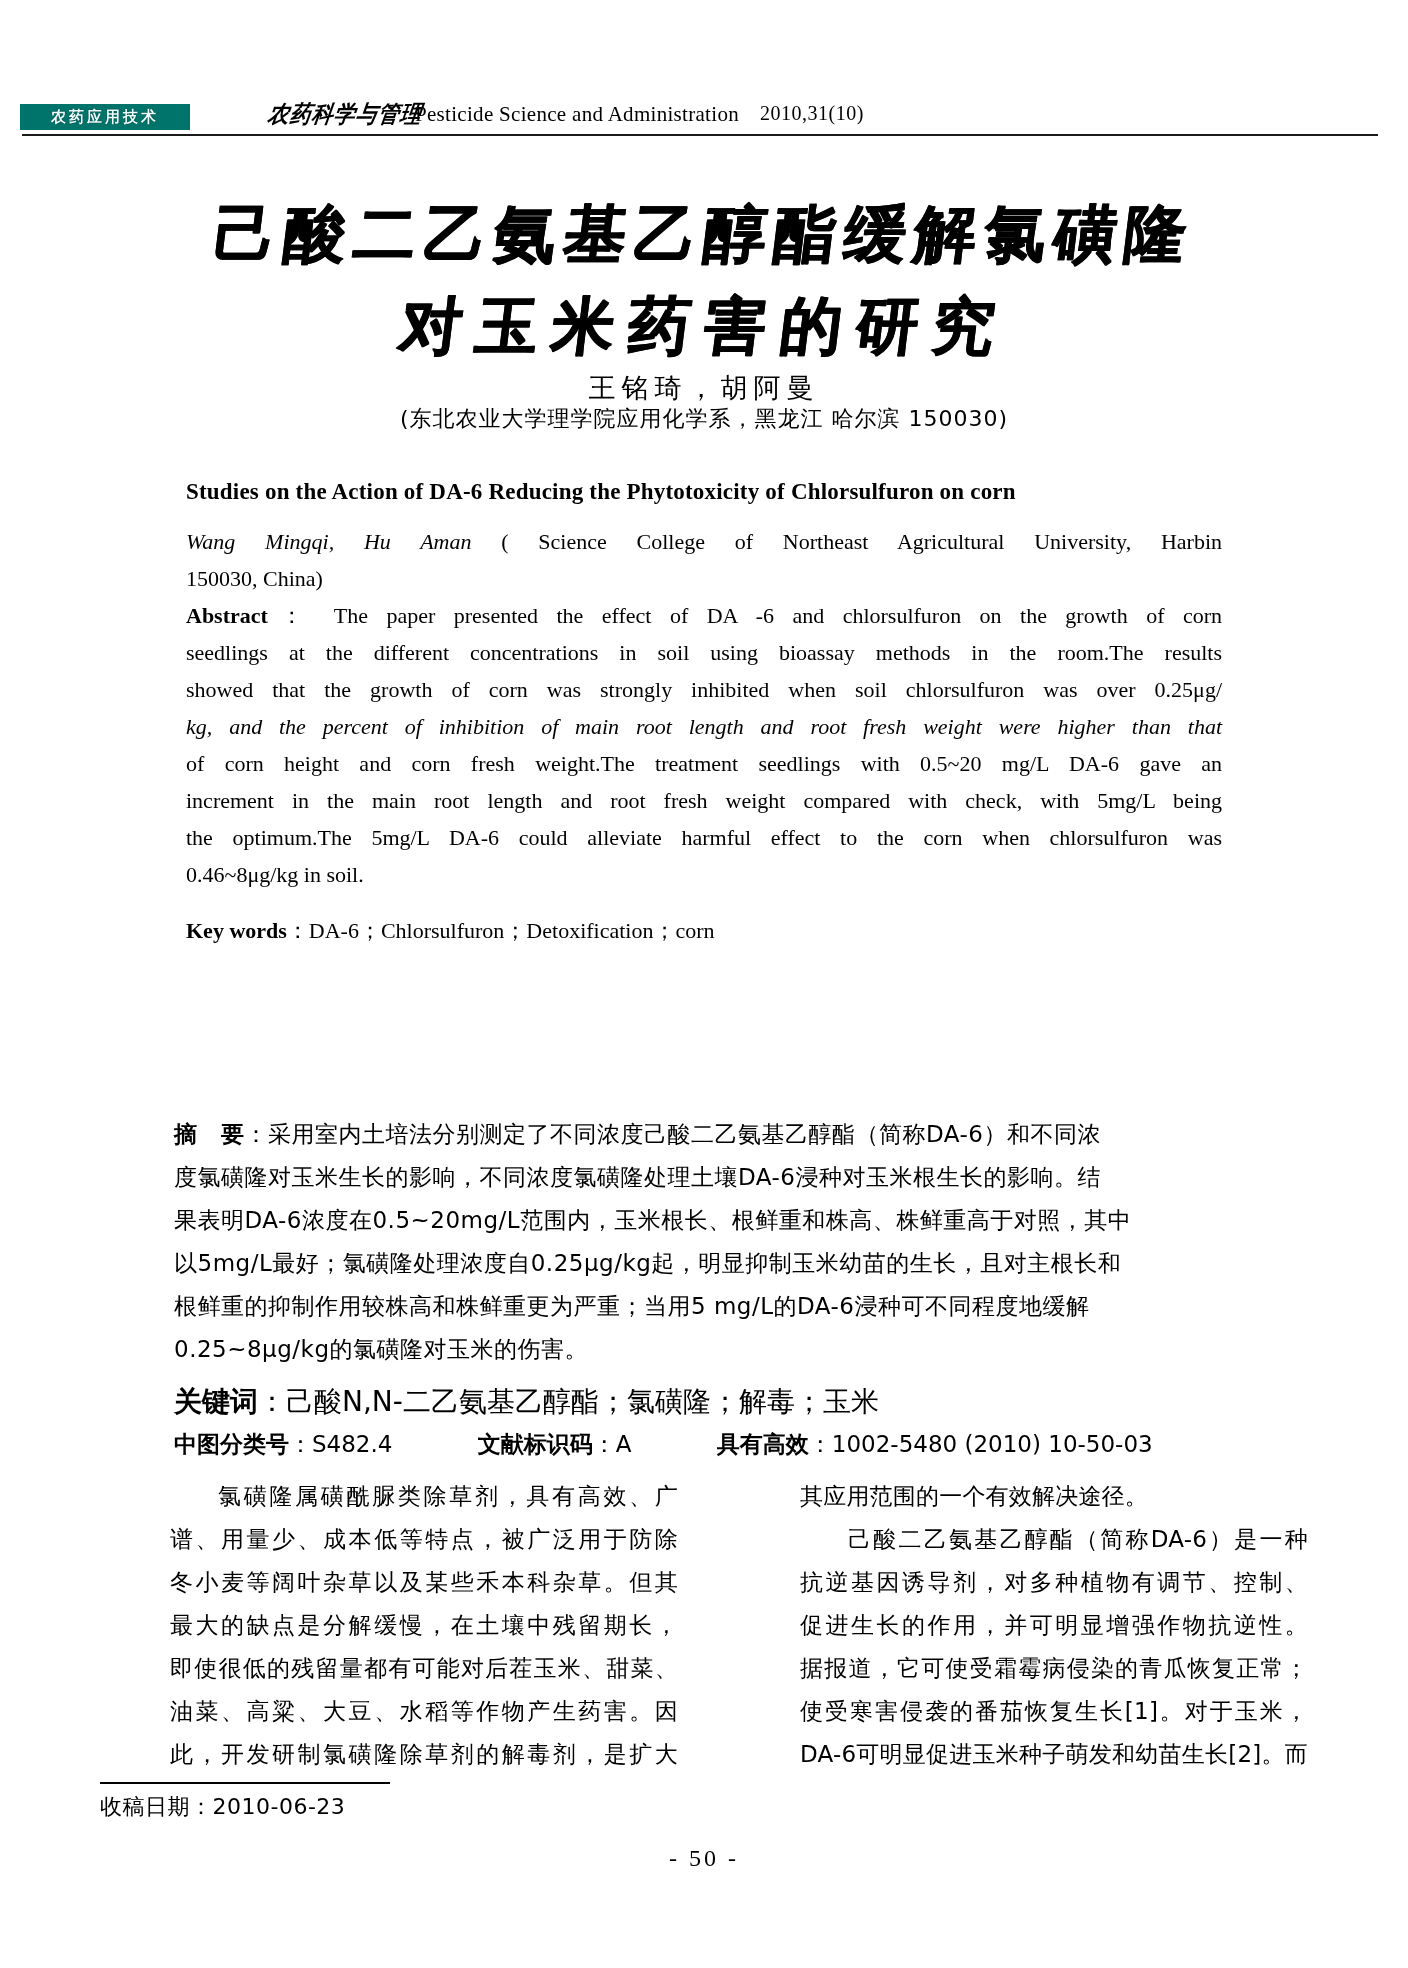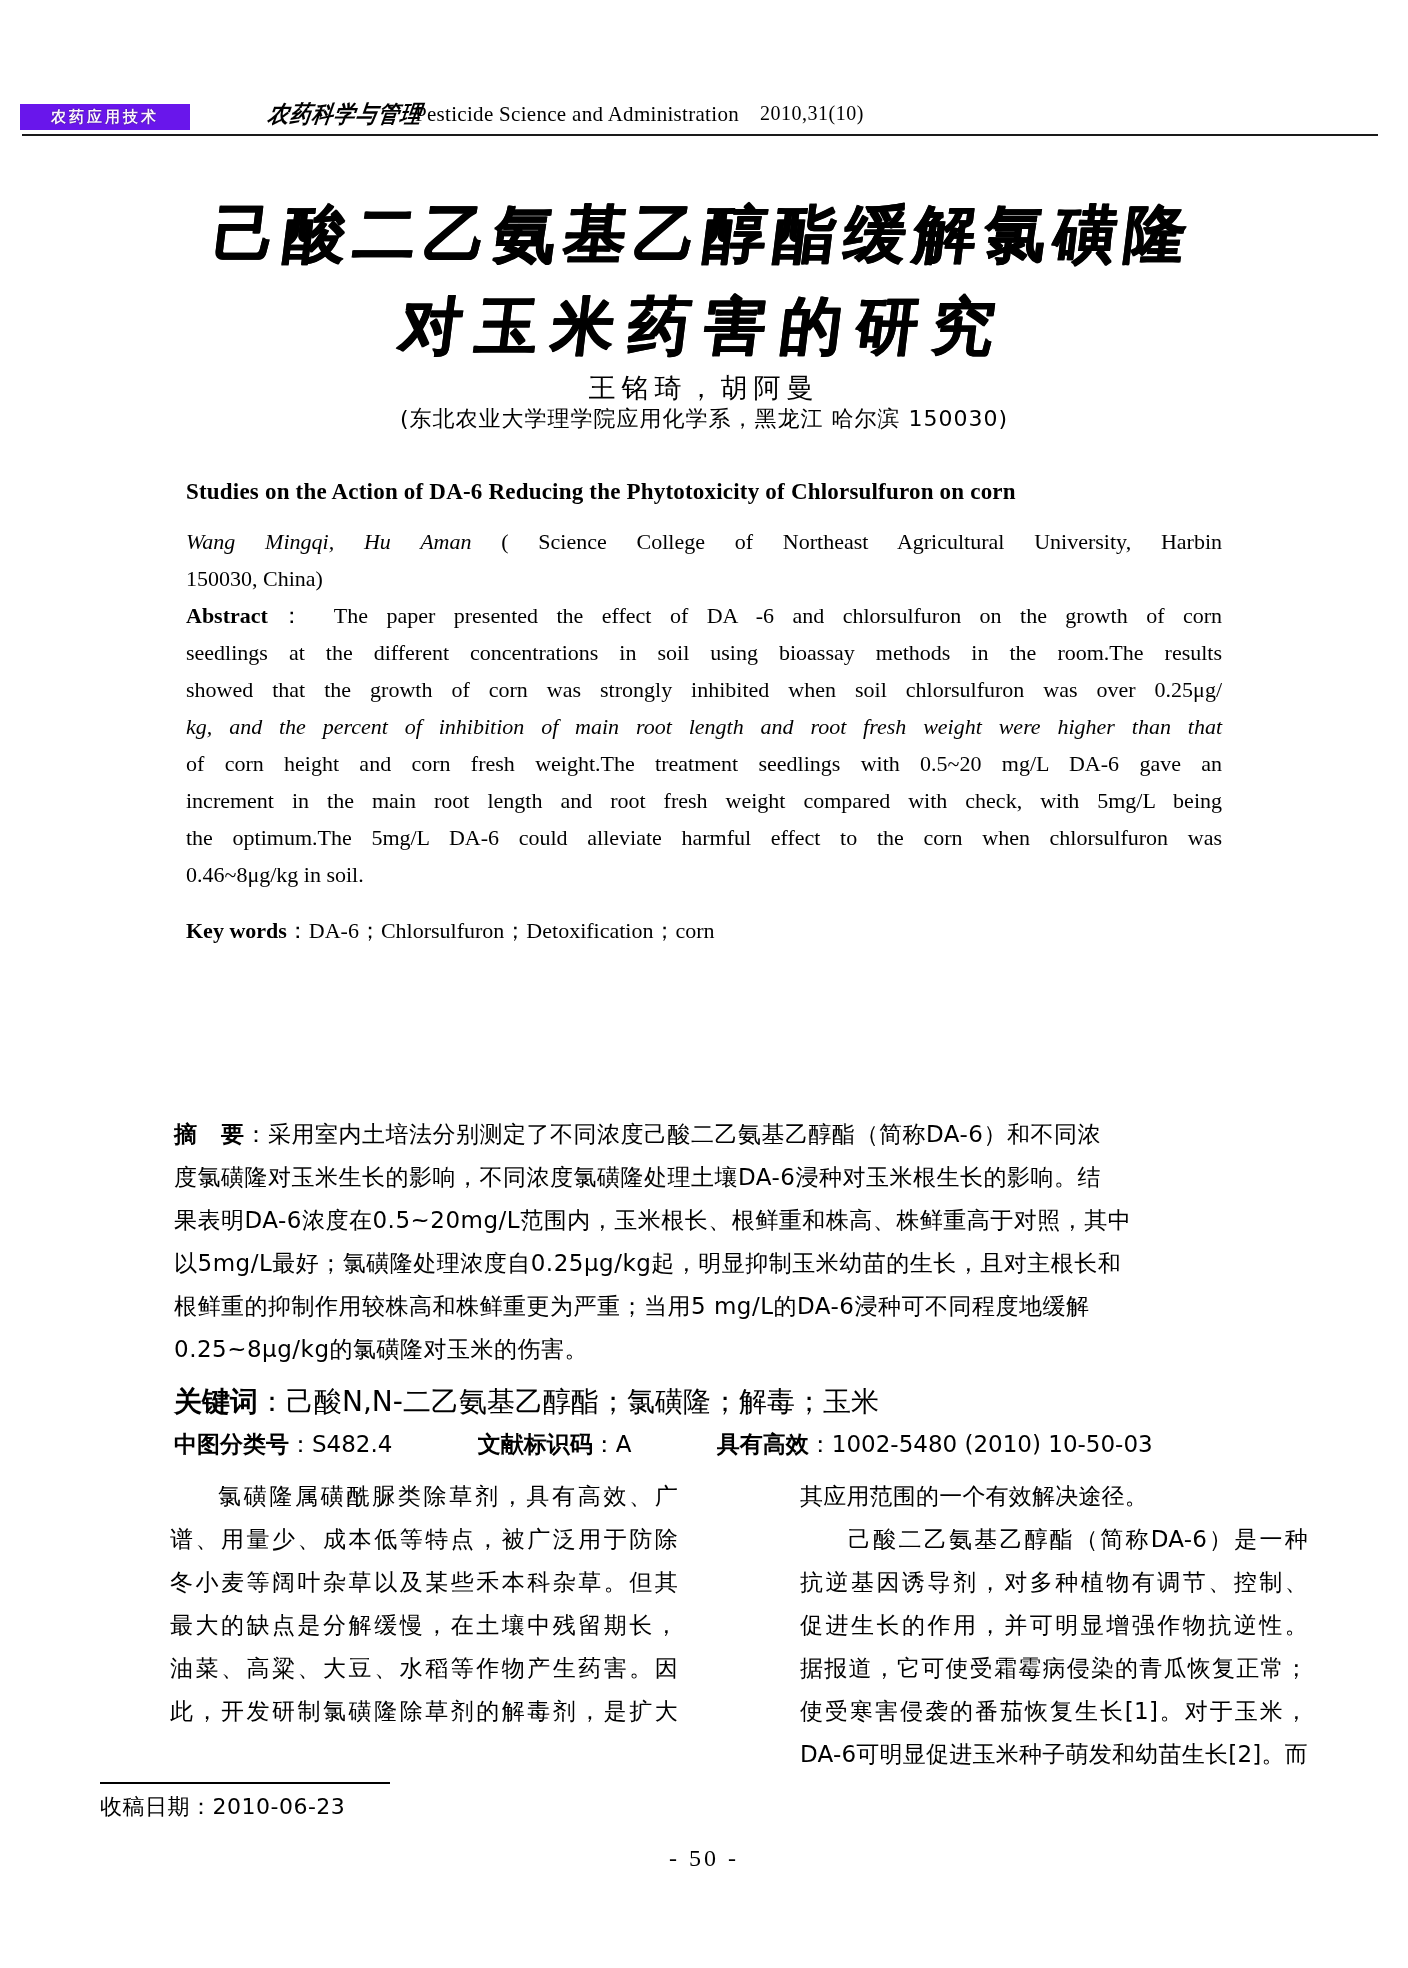--- a/index.html
+++ b/index.html
@@ -15,21 +15,21 @@
     position:absolute; left:0; top:0; width:1408px; height:1968px;
   }
 
   
   .runhead{
     position:absolute; left:0; top:100px; width:1408px; height:40px;
   }
   .runhead-tab{
     position:absolute; left:20px; top:4px;
     width:170px; height:26px;
-    background:#6d28d9;
+    background:#0f766e;
     color:#fff;
     font-family:"DejaVu Sans", sans-serif;
     font-size:15px; font-weight:bold;
     letter-spacing:3px;
     text-align:center;
     line-height:26px;
     overflow:hidden;
     filter:contrast(1.2);
   }
   .runhead-tab span{
@@ -269,20 +269,21 @@
     <span class="cls-seg s2"><b>文献标识码</b><span>：</span><span>A</span></span>
     <span class="cls-seg s3"><b>具有高效</b><span>：</span><span>1002-5480 (2010) 10-50-03</span></span>
   </div>
 
   <div class="body-cols">
     <div class="col left">
       <p class="indent">氯磺隆属磺酰脲类除草剂，具有高效、广</p>
       <p>谱、用量少、成本低等特点，被广泛用于防除</p>
       <p>冬小麦等阔叶杂草以及某些禾本科杂草。但其</p>
       <p>最大的缺点是分解缓慢，在土壤中残留期长，</p>
+      <p>即使很低的残留量都有可能对后茬玉米、甜菜、</p>
       <p>油菜、高粱、大豆、水稻等作物产生药害。因</p>
       <p>此，开发研制氯磺隆除草剂的解毒剂，是扩大</p>
     </div>
     <div class="col right">
       <p class="last">其应用范围的一个有效解决途径。</p>
       <p class="indent">己酸二乙氨基乙醇酯（简称DA-6）是一种</p>
       <p>抗逆基因诱导剂，对多种植物有调节、控制、</p>
       <p>促进生长的作用，并可明显增强作物抗逆性。</p>
       <p>据报道，它可使受霜霉病侵染的青瓜恢复正常；</p>
       <p>使受寒害侵袭的番茄恢复生长[1]。对于玉米，</p>

